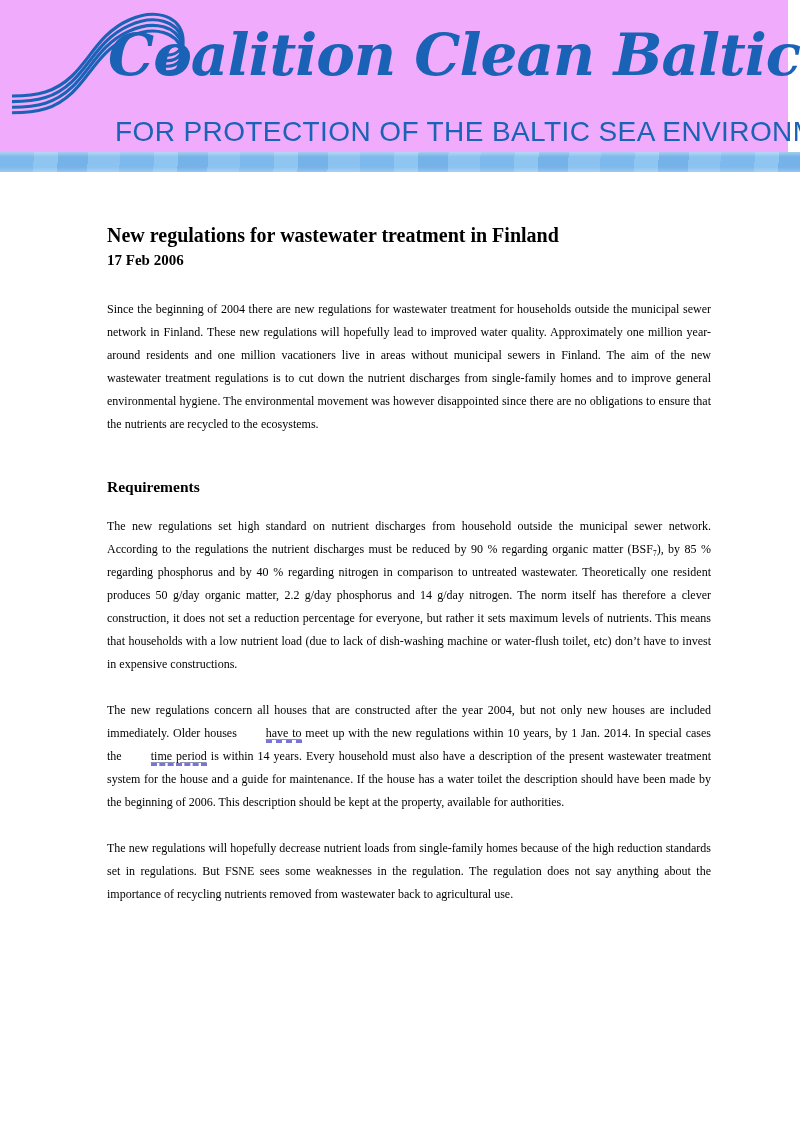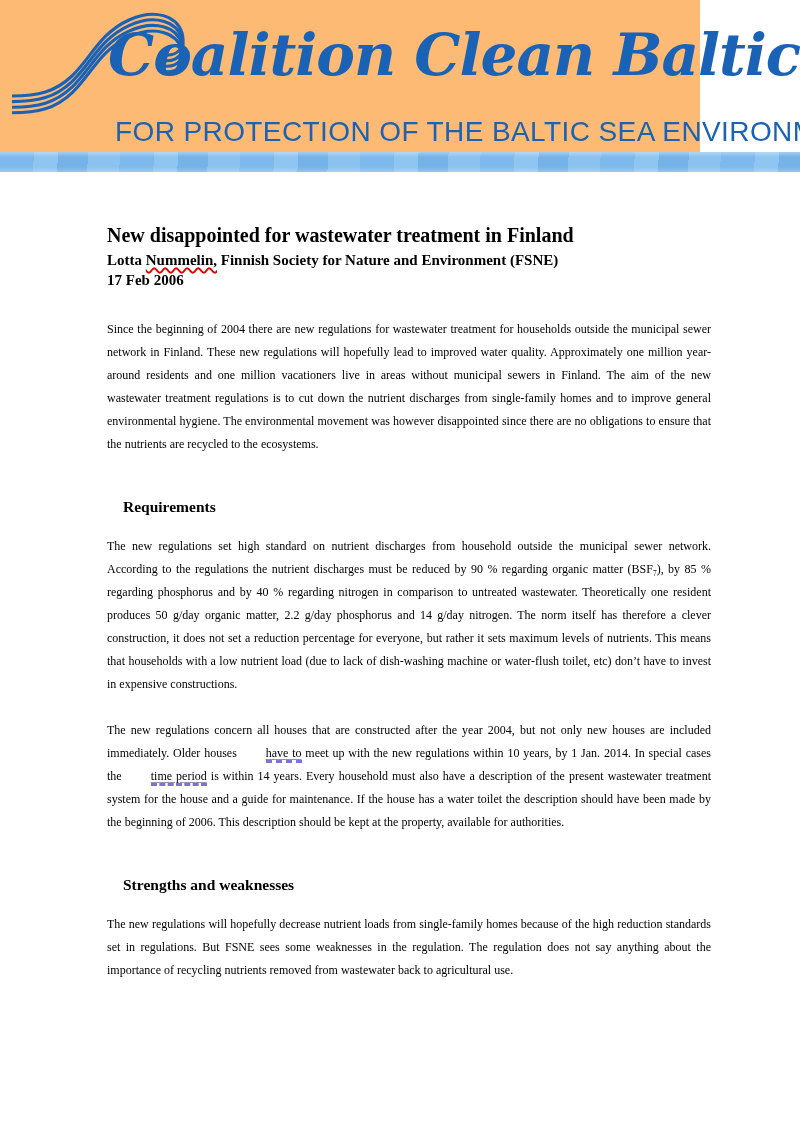--- a/index.html
+++ b/index.html
@@ -8,21 +8,21 @@
     --spell-red:#e00000;
     --grammar-purple:#7b74d8;
   }
   *{box-sizing:border-box;margin:0;padding:0;}
   html,body{background:#ffffff;}
   body{
     width:800px;height:1148px;position:relative;overflow:hidden;
     font-family:"Liberation Serif","DejaVu Serif",serif;color:#000;
   }
   
-  .letterhead{position:relative;width:700px;height:172px;background:#fdba74;}
+  .letterhead{position:relative;width:788px;height:172px;background:#f0abfc;}
   .wave-logo{position:absolute;left:12px;top:6px;width:178px;height:120px;}
   .org-name{
     position:absolute;left:108px;top:26px;width:688px;
     font-family:"DejaVu Serif","Liberation Serif",serif;
     font-style:italic;font-weight:bold;
     font-size:58px;line-height:1;letter-spacing:-1px;
     color:var(--brand-blue);white-space:nowrap;
   }
   .tagline{
     position:absolute;left:115px;top:117px;width:685px;
@@ -46,21 +46,21 @@
     font-size:20px;line-height:26px;font-weight:bold;margin:0 0 2px;
   }
   .meta{font-size:15px;line-height:20px;font-weight:bold;margin:0;}
   .meta.date{margin-bottom:28px;}
   p.body{
     font-size:12px;line-height:23px;text-align:justify;
     margin:0 0 23px;
   }
   h2.section{
     font-size:15.5px;line-height:23px;font-weight:bold;
-    margin:39px 16px 17px;
+    margin:39px 0 17px;
   }
   
   .run-spell{
     text-decoration:underline wavy var(--spell-red);
     text-decoration-thickness:1.5px;
     text-underline-offset:2px;
   }
   .run-grammar{
     text-decoration:underline solid #8f94b5;
     text-decoration-thickness:1px;
@@ -86,27 +86,25 @@
       <use href="#wavecurve" transform="translate(0,11.2)"></use>
       <use href="#wavecurve" transform="translate(0,16.8)"></use>
     </g>
   </svg>
   <div class="org-name">Coalition Clean Baltic</div>
   <div class="tagline">FOR PROTECTION OF THE BALTIC SEA ENVIRONMENT</div>
   <div class="band"></div>
 </header>
 
 <main class="doc">
-  <h1 class="title">New disappointed for wastewater treatment in Finland</h1>
-  <p class="meta"><span>Lotta </span><span class="run-spell">Nummelin,</span><span> Finnish Society for Nature and Environment (FSNE)</span></p>
+  <h1 class="title">New regulations for wastewater treatment in Finland</h1>
   <p class="meta date">17 Feb 2006</p>
 
   <p class="body"><span>Since the beginning of 2004 there are new regulations for wastewater treatment for households outside the municipal sewer network in Finland. These new regulations will hopefully lead to improved water quality. Approximately one million year-around residents and one million vacationers live in areas without municipal sewers in Finland. The aim of the new wastewater treatment regulations is to cut down the nutrient discharges from single-family homes and to improve general environmental hygiene. The environmental movement was however disappointed since there are no obligations to ensure that the nutrients are recycled to the ecosystems.</span></p>
 
   <h2 class="section">Requirements</h2>
 
   <p class="body"><span>The new regulations set high standard on nutrient discharges from household outside the municipal sewer network. According to the regulations the nutrient discharges must be reduced by 90 % regarding organic matter (BSF</span><span class="run-sub">7</span><span>), by 85 % regarding phosphorus and by 40 % regarding nitrogen in comparison to untreated wastewater. Theoretically one resident produces 50 g/day organic matter, 2.2 g/day phosphorus and 14 g/day nitrogen. The norm itself has therefore a clever construction, it does not set a reduction percentage for everyone, but rather it sets maximum levels of nutrients. This means that households with a low nutrient load (due to lack of dish-washing machine or water-flush toilet, etc) don’t have to invest in expensive constructions.</span></p>
   <p class="body"><span>The new regulations concern all houses that are constructed after the year 2004, but not only new houses are included immediately. Older houses </span><span class="run-grammar">have to</span><span> meet up with the new regulations within 10 years, by 1 Jan. 2014. In special cases the </span><span class="run-grammar">time period</span><span> is within 14 years. Every household must also have a description of the present wastewater treatment system for the house and a guide for maintenance. If the house has a water toilet the description should have been made by the beginning of 2006. This description should be kept at the property, available for authorities.</span></p>
 
-  <h2 class="section">Strengths and weaknesses</h2>
 
   <p class="body"><span>The new regulations will hopefully decrease nutrient loads from single-family homes because of the high reduction standards set in regulations. But FSNE sees some weaknesses in the regulation. The regulation does not say anything about the importance of recycling nutrients removed from wastewater back to agricultural use.</span></p>
 </main>
 
 </body></html>

